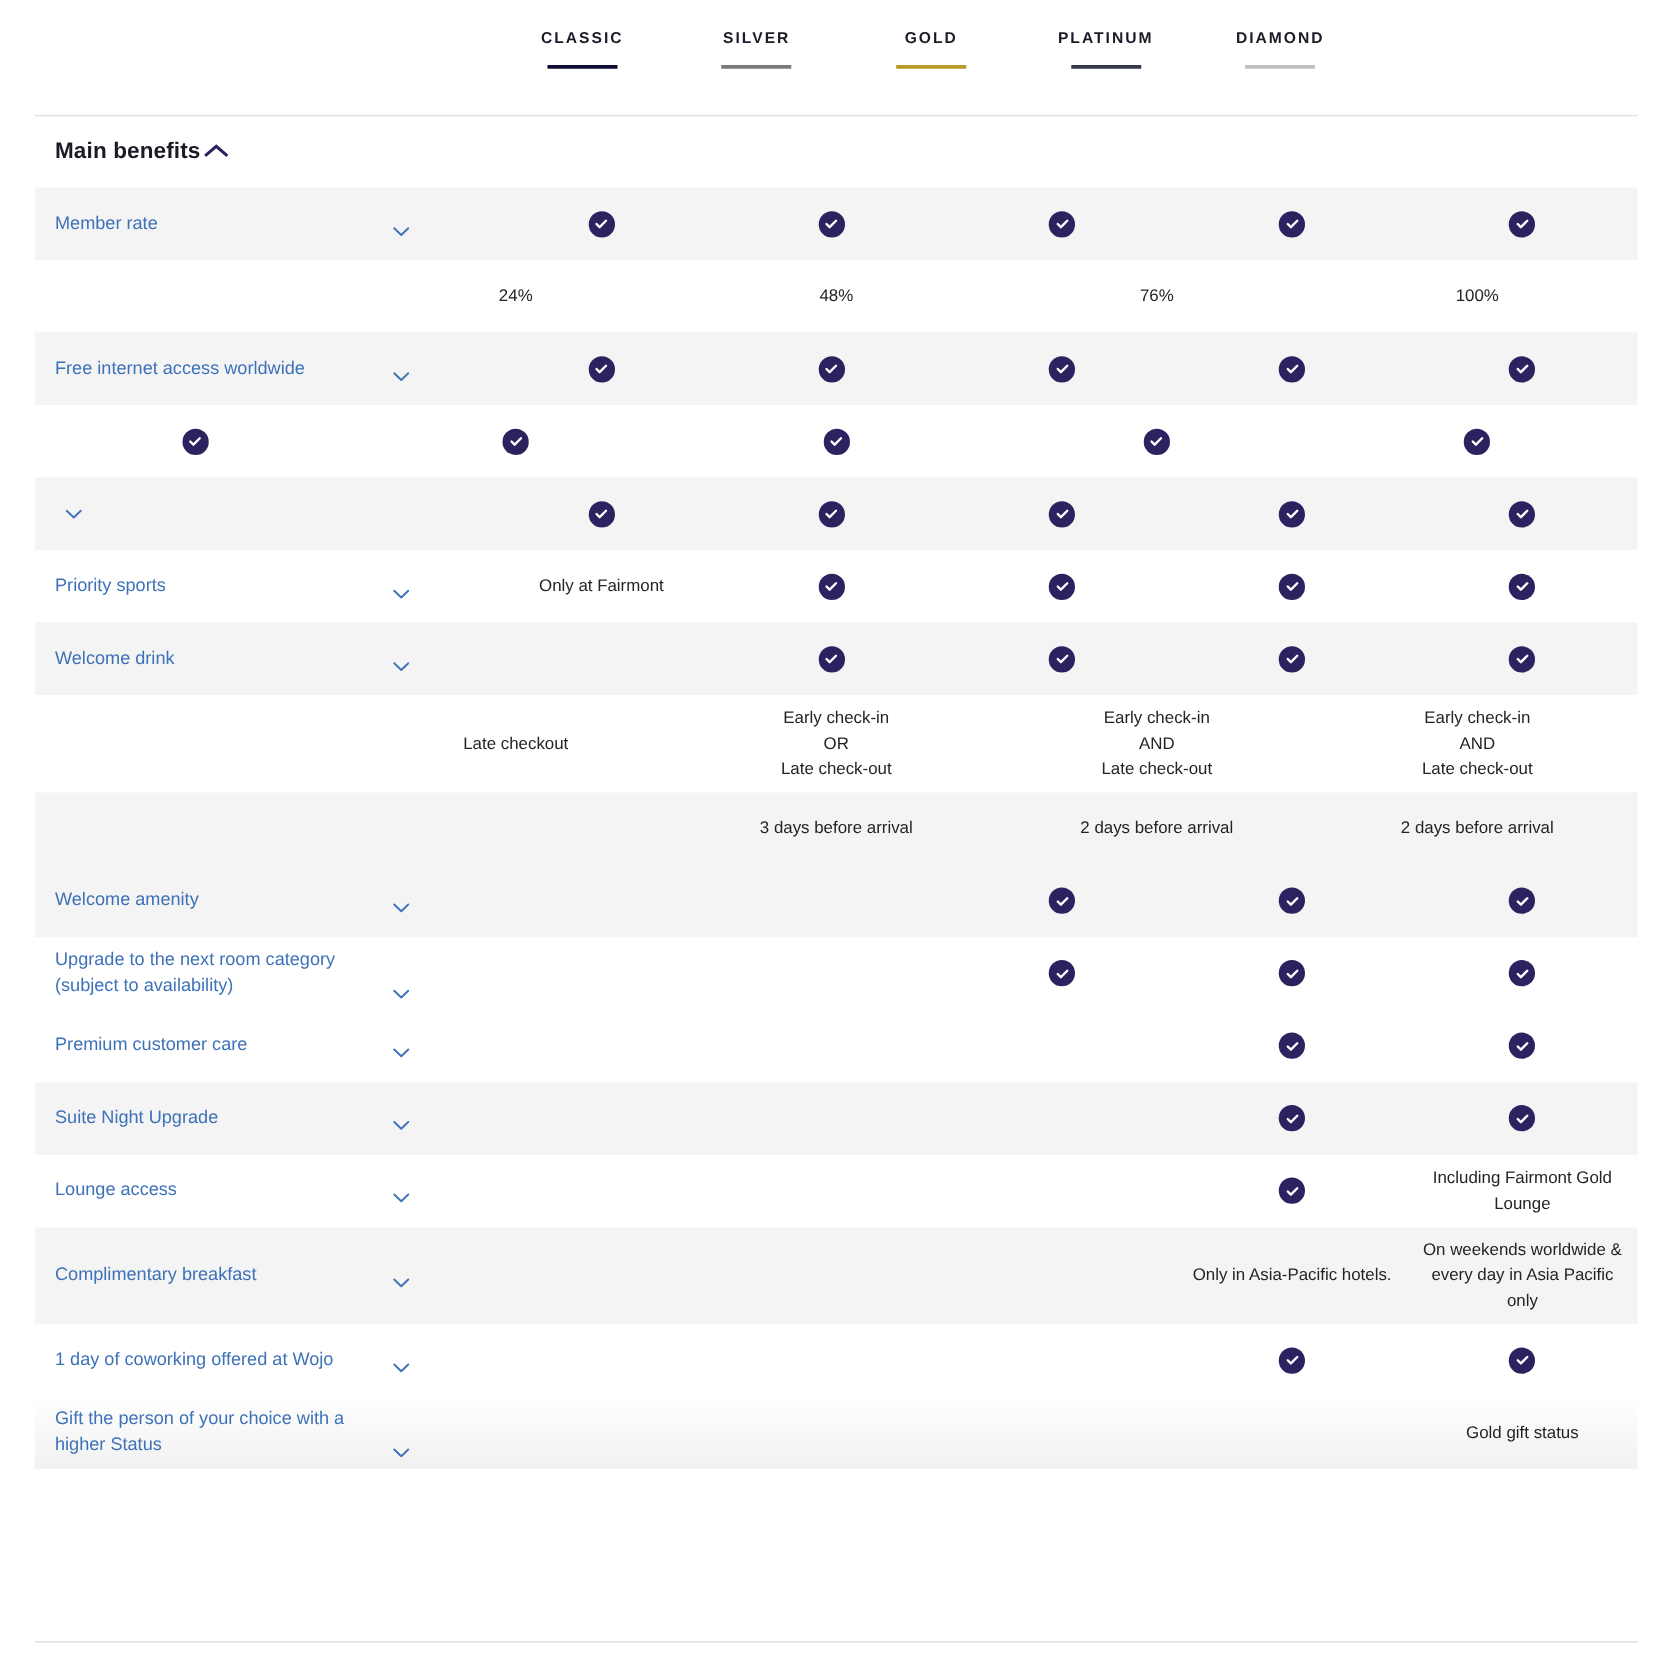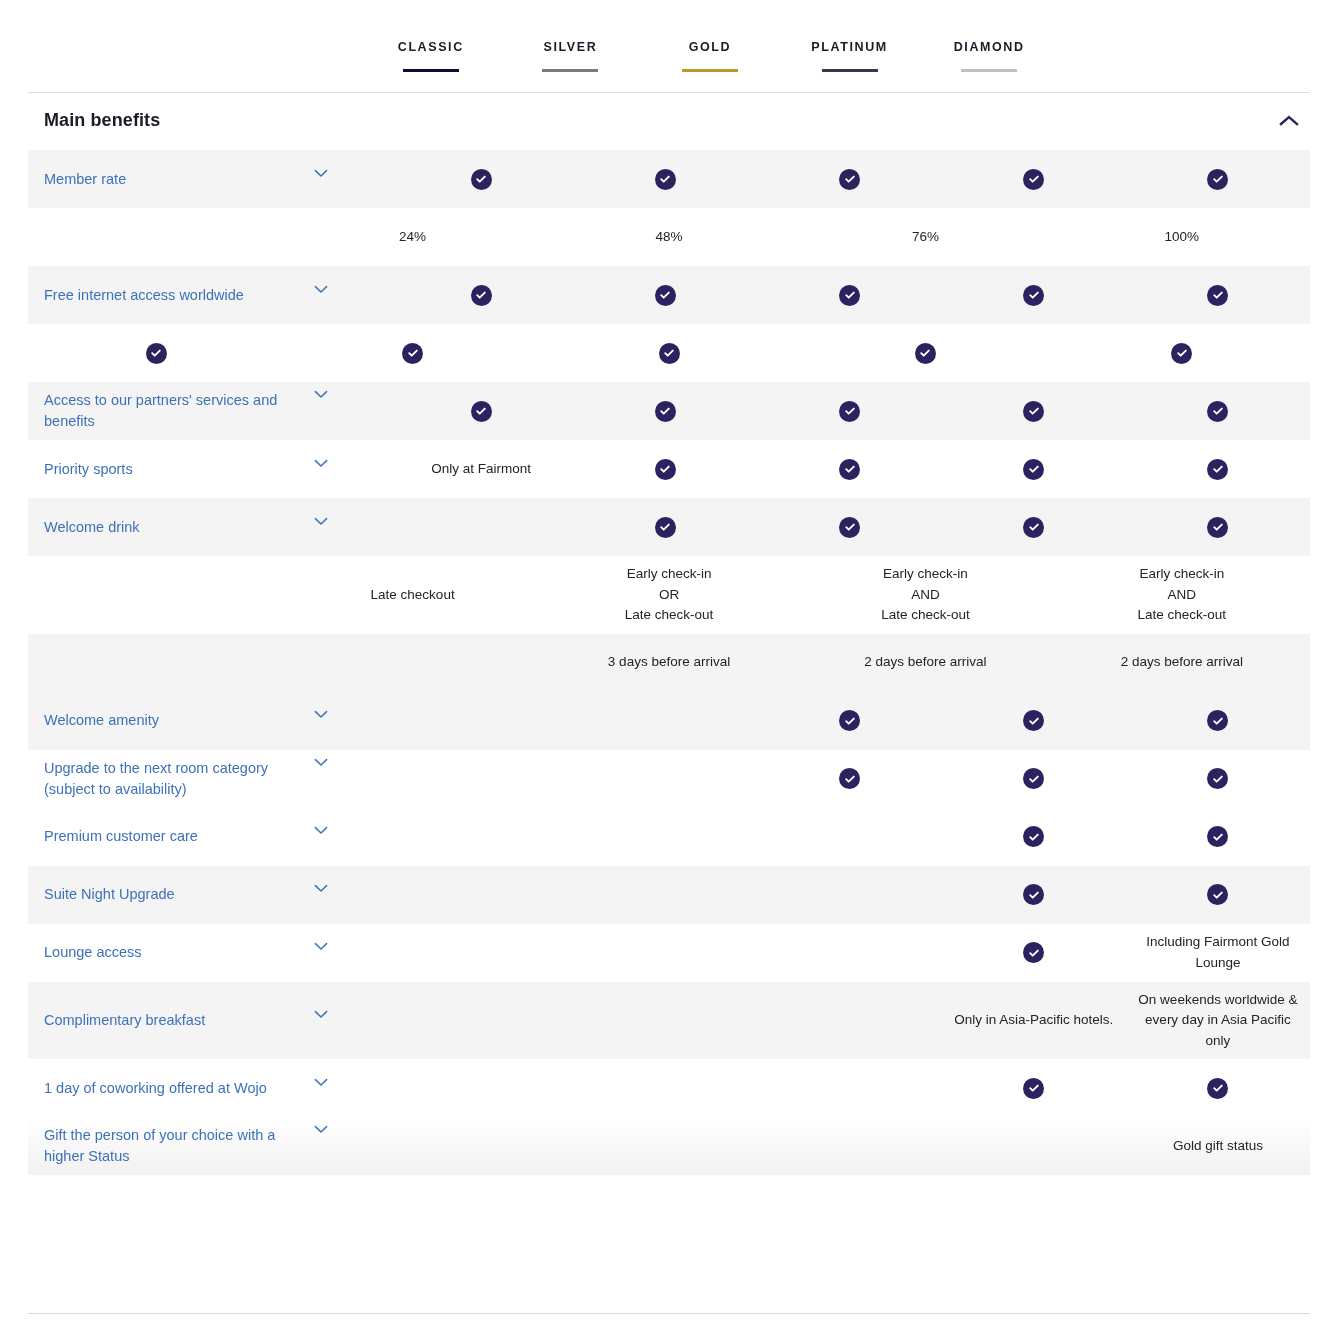--- a/index.html
+++ b/index.html
@@ -18,21 +18,22 @@
     position: relative;
     background: #ffffff;
   }
 
   
   .tier-header {
     display: flex;
     width: 1059px;
     height: 90px;
     align-items: flex-start;
-    padding-top: 39px;
+    padding-top: 22px;
+    margin-left: 35px;
   }
   .tier-spacer {
     width: 361px;
     flex: 0 0 361px;
   }
   .tier-col {
     flex: 1 1 0;
     display: flex;
     flex-direction: column;
     align-items: center;
@@ -62,21 +63,20 @@
     height: 1px;
     background: #dededf;
   }
   .section-header {
     position: relative;
     margin-left: 28px;
     margin-right: 16px;
     height: 60px;
     display: flex;
     align-items: center;
-    justify-content: space-between;
     cursor: pointer;
   }
   .section-title {
     font-size: 18px;
     font-weight: 700;
     color: #1b1b28;
     letter-spacing: 0.1px;
     padding-left: 16px;
   }
   .section-toggle {
@@ -100,21 +100,21 @@
     width: 100%;
     min-height: 58px;
     background: #ffffff;
   }
   .row.striped { background: #f4f4f4; }
 
   .cell-label {
     flex: 0 0 361px;
     width: 361px;
     display: flex;
-    align-items: flex-start;
+    align-items: flex-end;
     padding-left: 16px;
     padding-right: 10px;
   }
   .label-text {
     font-size: 14.5px;
     line-height: 21px;
     color: #3d71b8;
     flex: 1 1 auto;
     max-width: 262px;
     cursor: pointer;
@@ -347,21 +347,20 @@
         <div class="cell-val">
           <span class="check">
             <svg width="12" height="12" viewBox="0 0 12 12">
               <polyline points="2.2,6.2 4.7,8.7 9.8,3.6" fill="none" stroke="#ffffff" stroke-width="1.9" stroke-linecap="round" stroke-linejoin="round"></polyline>
             </svg>
           </span>
         </div>
       </div>
       <div class="row striped">
         <div class="cell-label">
-          <span class="label-text">Access to our partners' services and benefits</span>
           <span class="label-chev">
             <svg width="14" height="9" viewBox="0 0 14 9">
               <polyline points="1.4,1.6 7,7 12.6,1.6" fill="none" stroke="#3d71b8" stroke-width="1.5" stroke-linecap="round" stroke-linejoin="round"></polyline>
             </svg>
           </span>
         </div>
         <div class="cell-val">
           <span class="check">
             <svg width="12" height="12" viewBox="0 0 12 12">
               <polyline points="2.2,6.2 4.7,8.7 9.8,3.6" fill="none" stroke="#ffffff" stroke-width="1.9" stroke-linecap="round" stroke-linejoin="round"></polyline>

